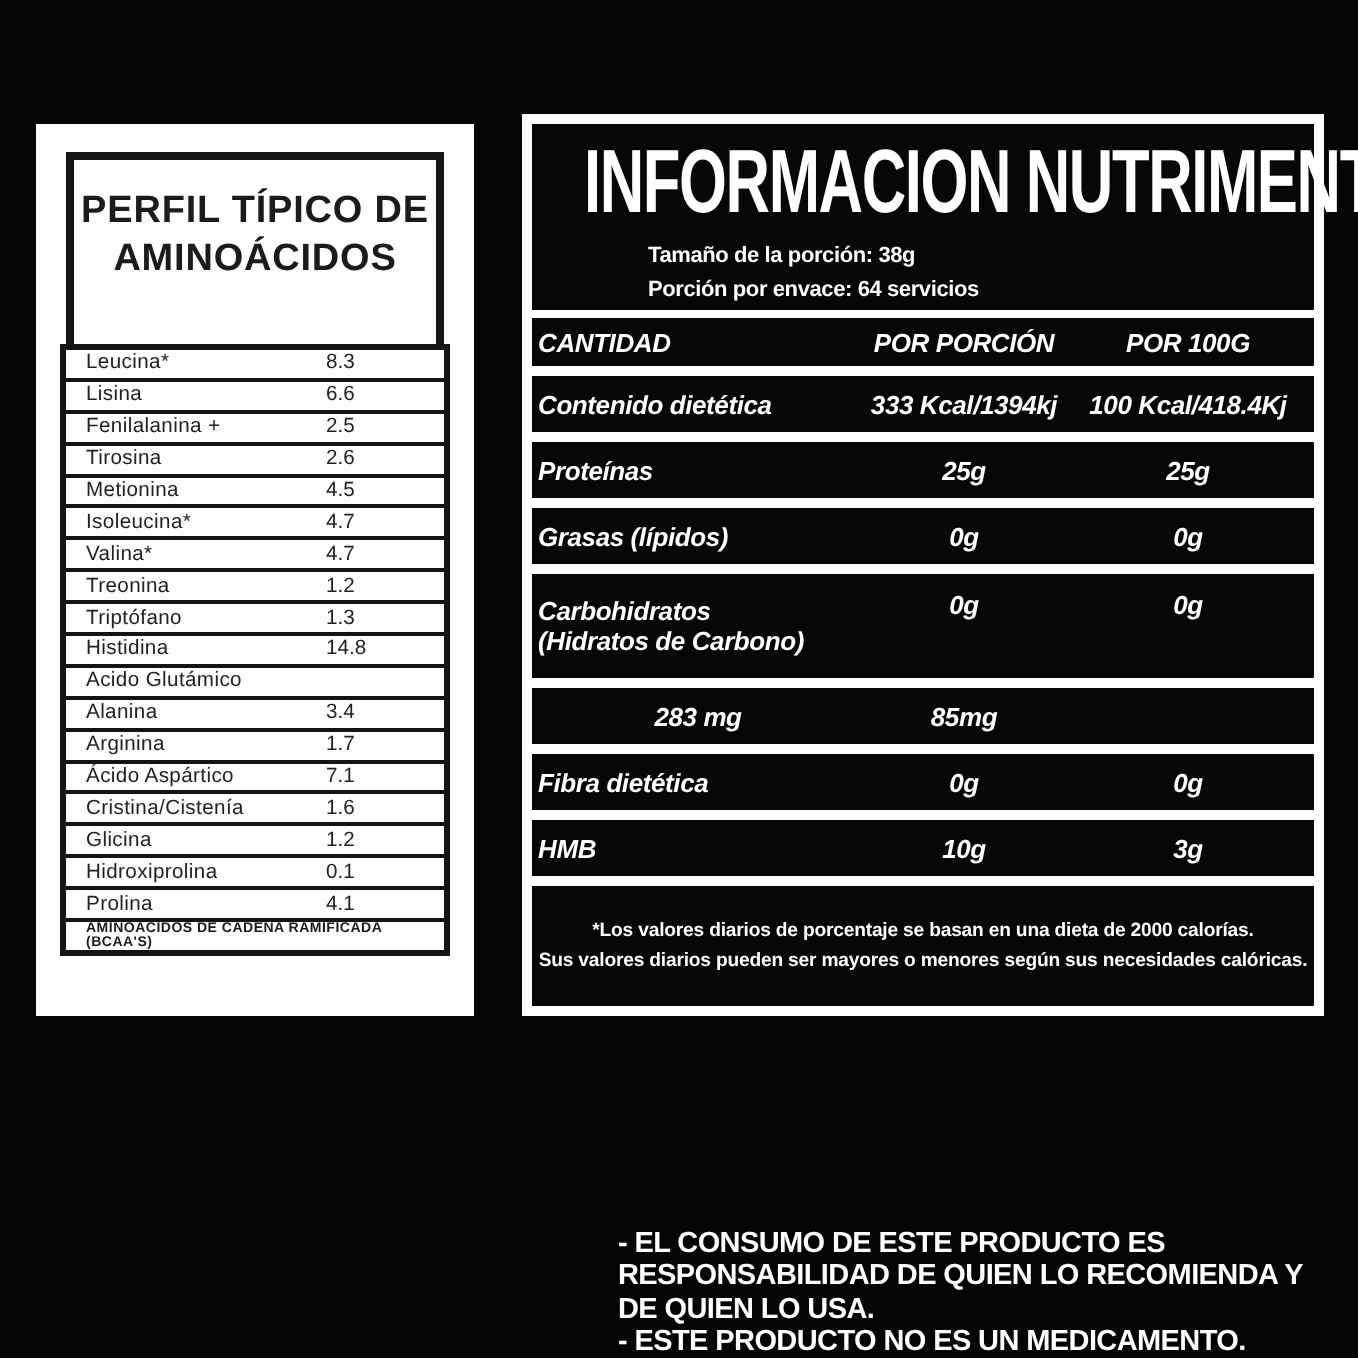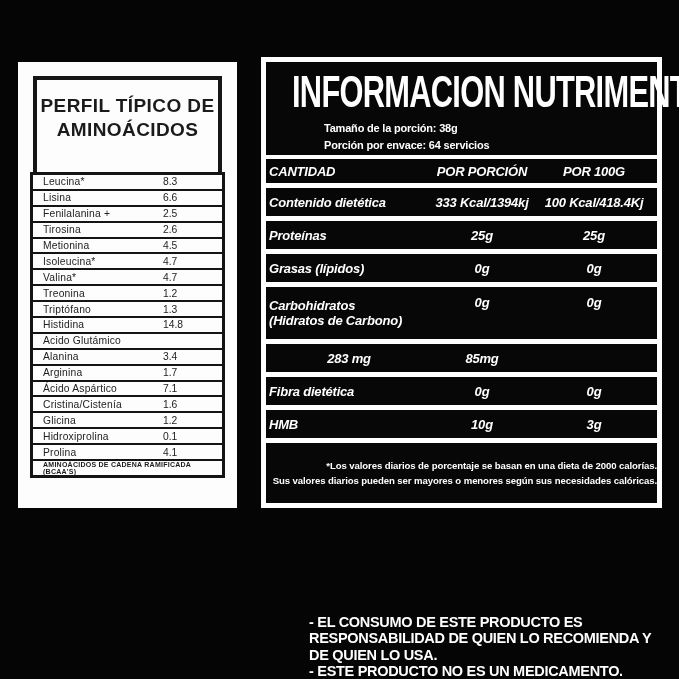--- a/index.html
+++ b/index.html
@@ -31,21 +31,21 @@
   .nserv{position:absolute;left:58px;font-size:11px;font-weight:700;color:#fff;letter-spacing:-.2px;}
   .nserv .v{font-weight:700;}
   .nrow{display:grid;grid-template-columns:160px 1fr 118px;align-items:center;
           height:28px;margin-bottom:5px;padding-left:3px;padding-right:4px;box-sizing:border-box;
           color:#fff;font-size:13px;font-weight:700;letter-spacing:-.2px;font-style:italic;}
   .nrow.nhead{height:24px;margin-bottom:5px;}
   .nrow .c2,.nrow .c3{text-align:center;}
   .nrow.tall{height:52px;}
   .nrow .name2{display:block;font-weight:700;}
   .nfoot{height:60px;margin-bottom:0;display:flex;flex-direction:column;justify-content:center;
-          align-items:flex-end;color:#fff;font-size:9.6px;font-weight:700;letter-spacing:-.1px;line-height:15px;}
+          align-items:center;color:#fff;font-size:9.6px;font-weight:700;letter-spacing:-.1px;line-height:15px;}
 
   
   .ingredients{position:absolute;left:311px;top:514px;width:352px;color:#fff;font-size:10.8px;
           font-weight:700;line-height:16.5px;text-align:justify;letter-spacing:-.2px;}
   .disclaimer{position:absolute;left:309px;top:599px;width:365px;color:#fff;font-size:14.5px;
           font-weight:700;line-height:16.5px;letter-spacing:-.3px;}
   .disclaimer .dline{display:block;margin-bottom:0;}
 </style>
 </head>
 <body>

